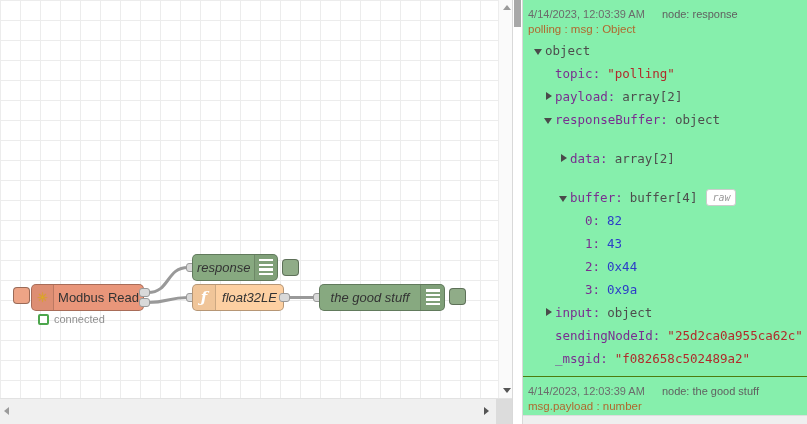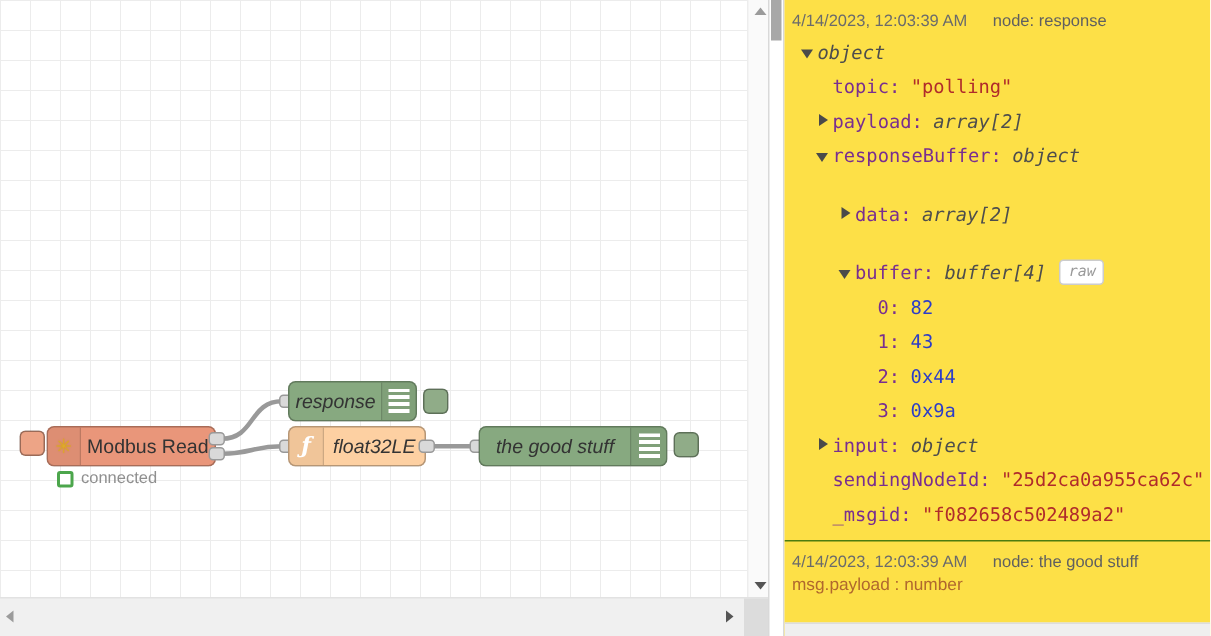--- a/index.html
+++ b/index.html
@@ -61,39 +61,39 @@
         border-right:5px solid #9b9b9b;}
   .ar-right{left:484px;top:8px;border-top:4px solid transparent;border-bottom:4px solid transparent;
         border-left:5px solid #555;}
   .h-corner{position:absolute;right:0;top:0;width:16px;height:26px;background:#dcdcdc;}
 
   .dbg-scroll{position:absolute;left:512px;top:0;width:11px;height:424px;background:#fff;
         border-left:1px solid #d9d9d9;border-right:1px solid #d9d9d9;box-sizing:border-box;}
   .dbg-thumb{position:absolute;left:1px;top:0;width:7px;height:27px;background:#a8a8a8;}
 
   
-  .debug{position:absolute;left:523px;top:0;right:0;height:424px;background:#fde047;overflow:hidden;}
+  .debug{position:absolute;left:523px;top:0;right:0;height:424px;background:#86efac;overflow:hidden;}
   .msg{padding:3px 2px 6px 5px;}
   .msg + .msg{border-top:1px solid #4d7c0f;}
   .ts-row{font-size:11px;color:#6b6b6b;margin:5px 0 3px;white-space:nowrap;}
   .ts-row .src{margin-left:14px;color:#606060;}
   .meta-row{font-size:11.5px;color:#b0682e;margin:0 0 4px;}
   .tree{font-family:"DejaVu Sans Mono",monospace;font-size:12.5px;}
   .trow{line-height:23px;white-space:nowrap;display:flex;align-items:center;}
   .lvl0{padding-left:6px;} .lvl1{padding-left:16px;}
   .lvl2{padding-left:31px;margin-top:16px;} .lvl3{padding-left:46px;}
   .tri{width:11px;display:inline-block;position:relative;height:10px;flex:0 0 11px;}
   .tri.down::after{content:"";position:absolute;left:0;top:3px;border-left:4.5px solid transparent;
         border-right:4.5px solid transparent;border-top:6px solid #4a4a4a;}
   .tri.right::after{content:"";position:absolute;left:2px;top:0;border-top:4.5px solid transparent;
         border-bottom:4.5px solid transparent;border-left:6px solid #4a4a4a;}
   .k{color:#792e90;margin-right:7px;}
   .s{color:#b02b2b;}
   .n{color:#2c3dc8;}
-  .t{color:#4d4d4d;font-style:italic;}
+  .t{color:#4d4d4d;}
   .raw-badge{display:inline-block;margin-left:9px;border:1px solid #ccc;border-radius:3px;
         padding:0 5px;font-size:10px;line-height:15px;font-style:italic;color:#9a9a9a;
         font-family:"DejaVu Sans Mono",monospace;background:#fff;}
   .big-num{font-family:"DejaVu Sans Mono",monospace;font-size:13.5px;color:#2c3dc8;
         padding:4px 0 6px 4px;}
   .endbar{position:absolute;left:0;right:0;bottom:0;height:8px;background:#efefef;
         border-top:1px solid #ddd;}
 </style>
 </head>
 <body>
@@ -164,20 +164,21 @@
     <span class="dbg-thumb"></span>
   </div>
 
   <div class="debug">
 
     <div class="msg">
       <div class="ts-row">
         <span>4/14/2023, 12:03:39 AM</span>
         <span class="src">node: response</span>
       </div>
+      <div class="meta-row">polling : msg : Object</div>
       <div class="tree">
         <div class="trow lvl0">
           <span class="tri down"></span>
           <span class="t">object</span>
         </div>
         <div class="trow lvl1">
           <span class="tri"></span>
           <span class="k">topic:</span>
           <span class="s">"polling"</span>
         </div>

